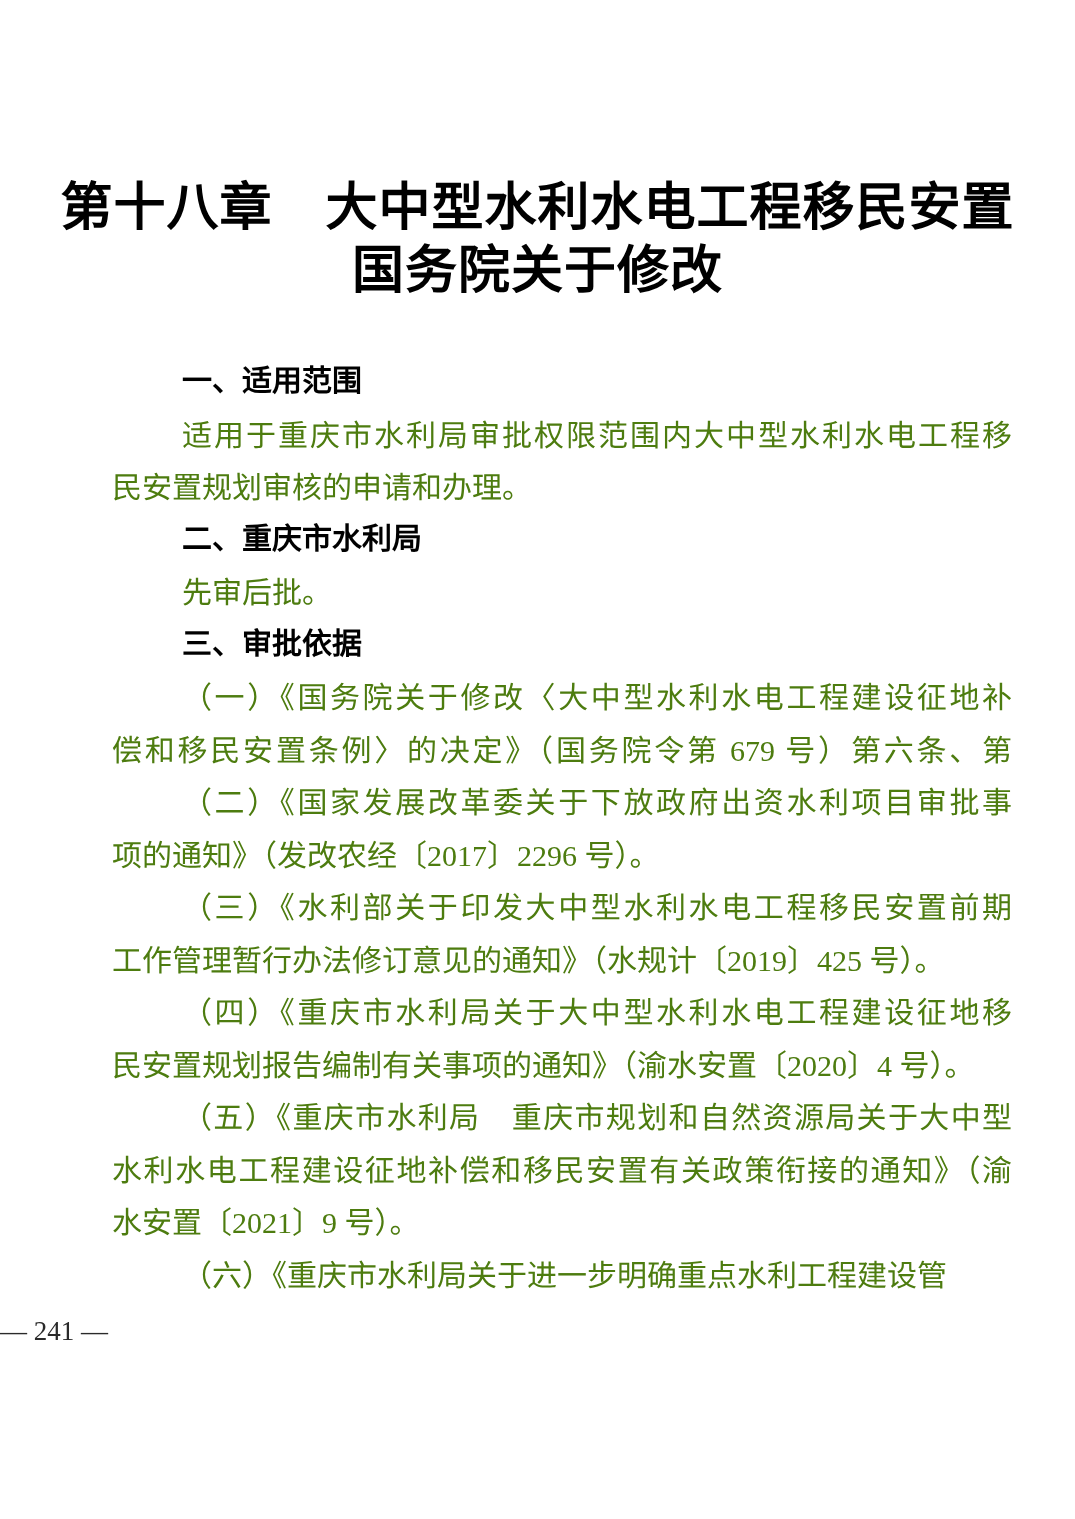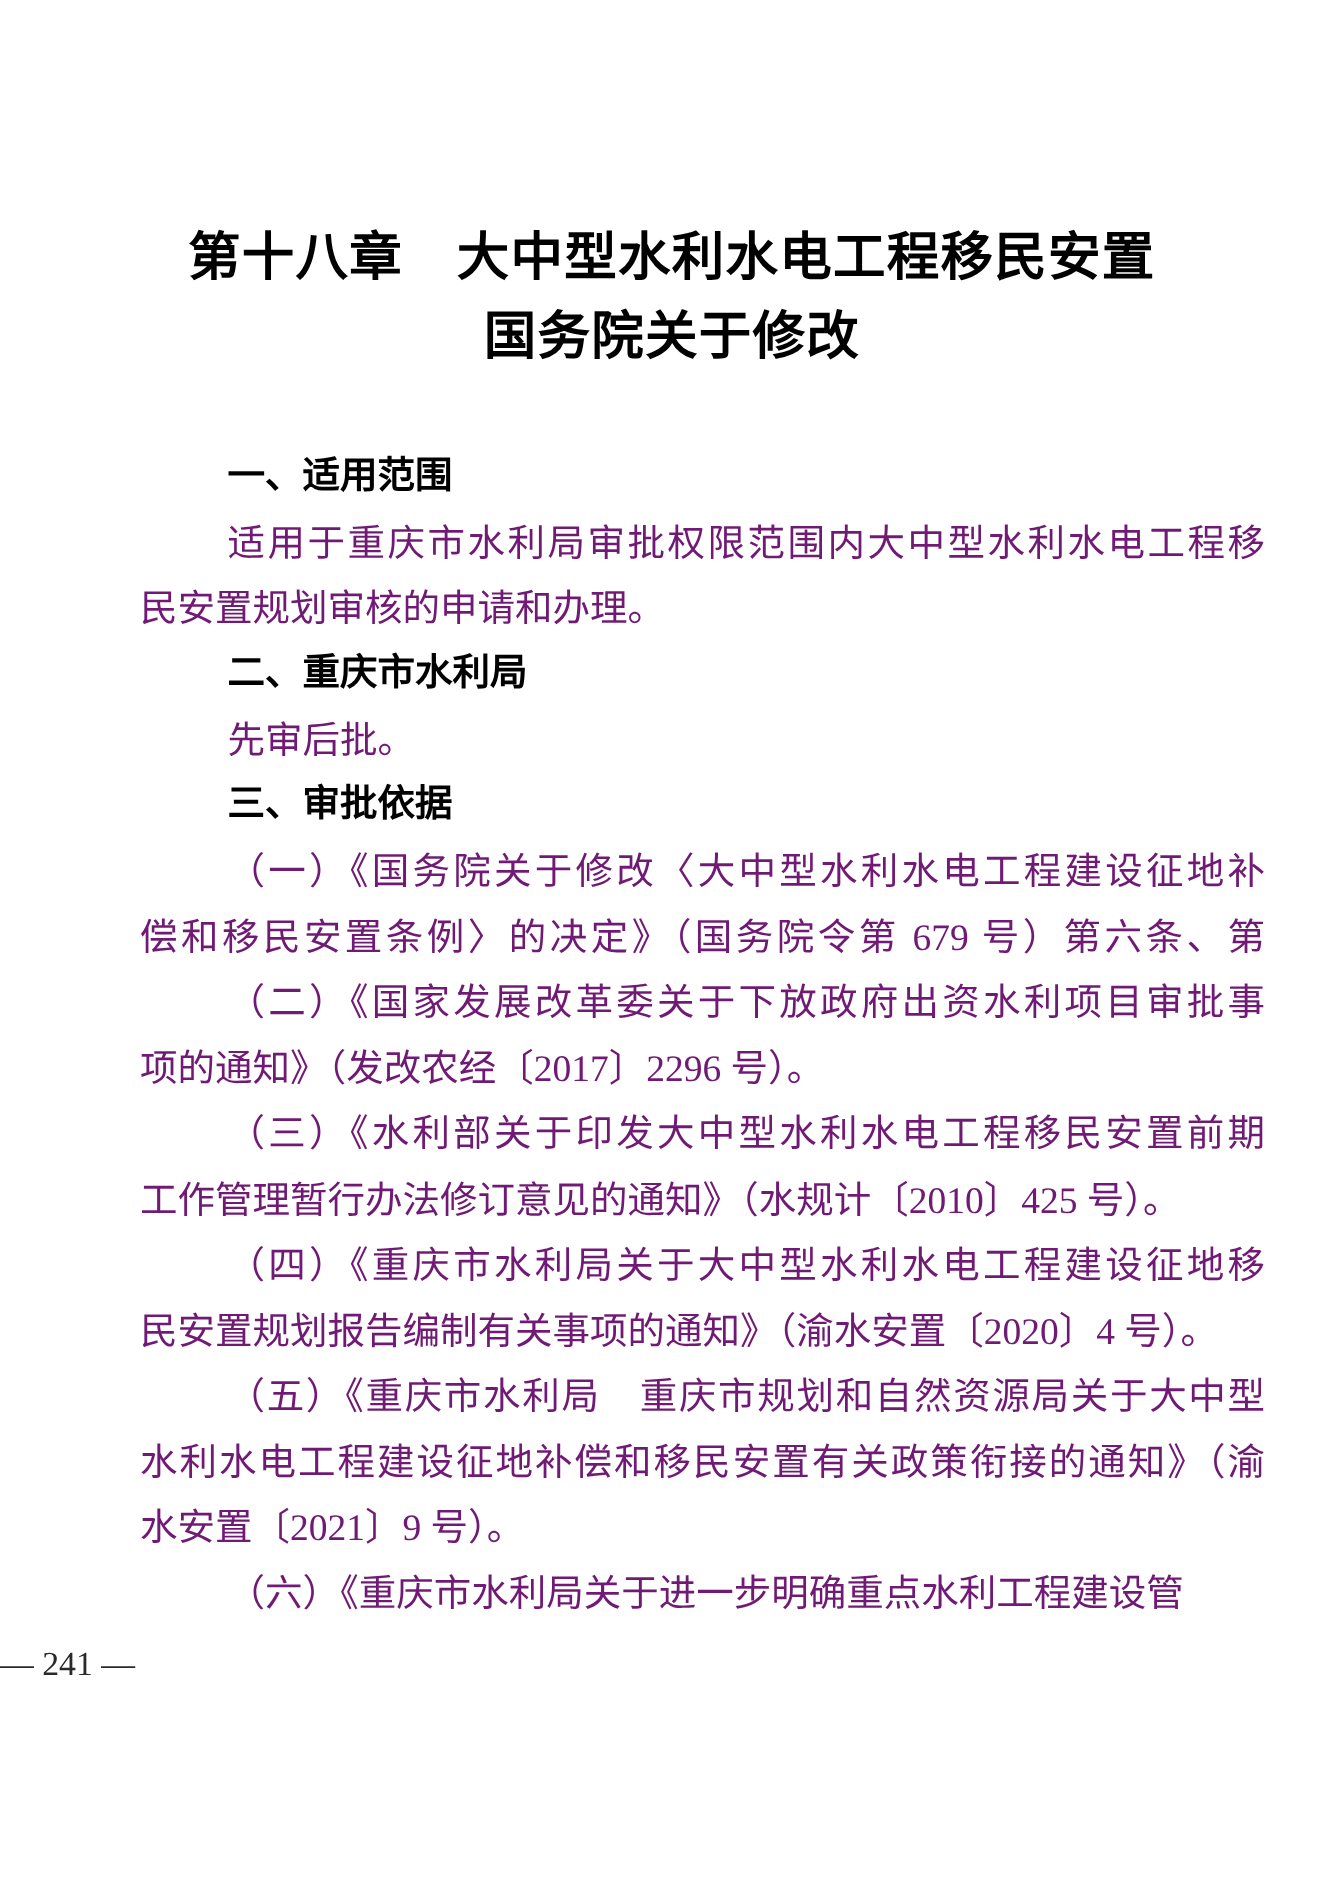--- a/index.html
+++ b/index.html
@@ -14,36 +14,36 @@
     font-family: "Liberation Serif", serif;
   }
   
   .title-wrap {
     padding-top: 176px;
     width: 1075px;
     text-align: center;
   }
   .title-line {
     font-family: "Liberation Serif", serif;
-    font-size: 42px;
+    font-size: 52px;
     font-weight: 700;
     line-height: 63px;
     color: #000000;
     letter-spacing: 1px;
     white-space: pre;
   }
   
   .content {
     margin: 55px 63px 0 112px;
     width: 900px;
   }
   .line {
     font-size: 30px;
     line-height: 52.5px;
-    color: #701a75;
+    color: #4d7c0f;
     white-space: nowrap;
     overflow: hidden;
   }
   .line.first { text-indent: 70px; }
   .line.fill {
     white-space: normal;
     text-align: justify;
     text-align-last: justify;
     max-height: 53px;
   }
@@ -97,21 +97,21 @@
       <div class="block body">
         <div class="line first fill">（一）《国务院关于修改〈大中型水利水电工程建设征地补</div>
         <div class="line fill">偿和移民安置条例〉的决定》（国务院令第 679 号）第六条、第</div>
       </div>
       <div class="block body">
         <div class="line first fill">（二）《国家发展改革委关于下放政府出资水利项目审批事</div>
         <div class="line">项的通知》（发改农经〔2017〕2296 号）。</div>
       </div>
       <div class="block body">
         <div class="line first fill">（三）《水利部关于印发大中型水利水电工程移民安置前期</div>
-        <div class="line">工作管理暂行办法修订意见的通知》（水规计〔2010〕425 号）。</div>
+        <div class="line">工作管理暂行办法修订意见的通知》（水规计〔2019〕425 号）。</div>
       </div>
       <div class="block body">
         <div class="line first fill">（四）《重庆市水利局关于大中型水利水电工程建设征地移</div>
         <div class="line">民安置规划报告编制有关事项的通知》（渝水安置〔2020〕4 号）。</div>
       </div>
       <div class="block body">
         <div class="line first fill">（五）《重庆市水利局　重庆市规划和自然资源局关于大中型</div>
         <div class="line fill">水利水电工程建设征地补偿和移民安置有关政策衔接的通知》（渝</div>
         <div class="line">水安置〔2021〕9 号）。</div>
       </div>

